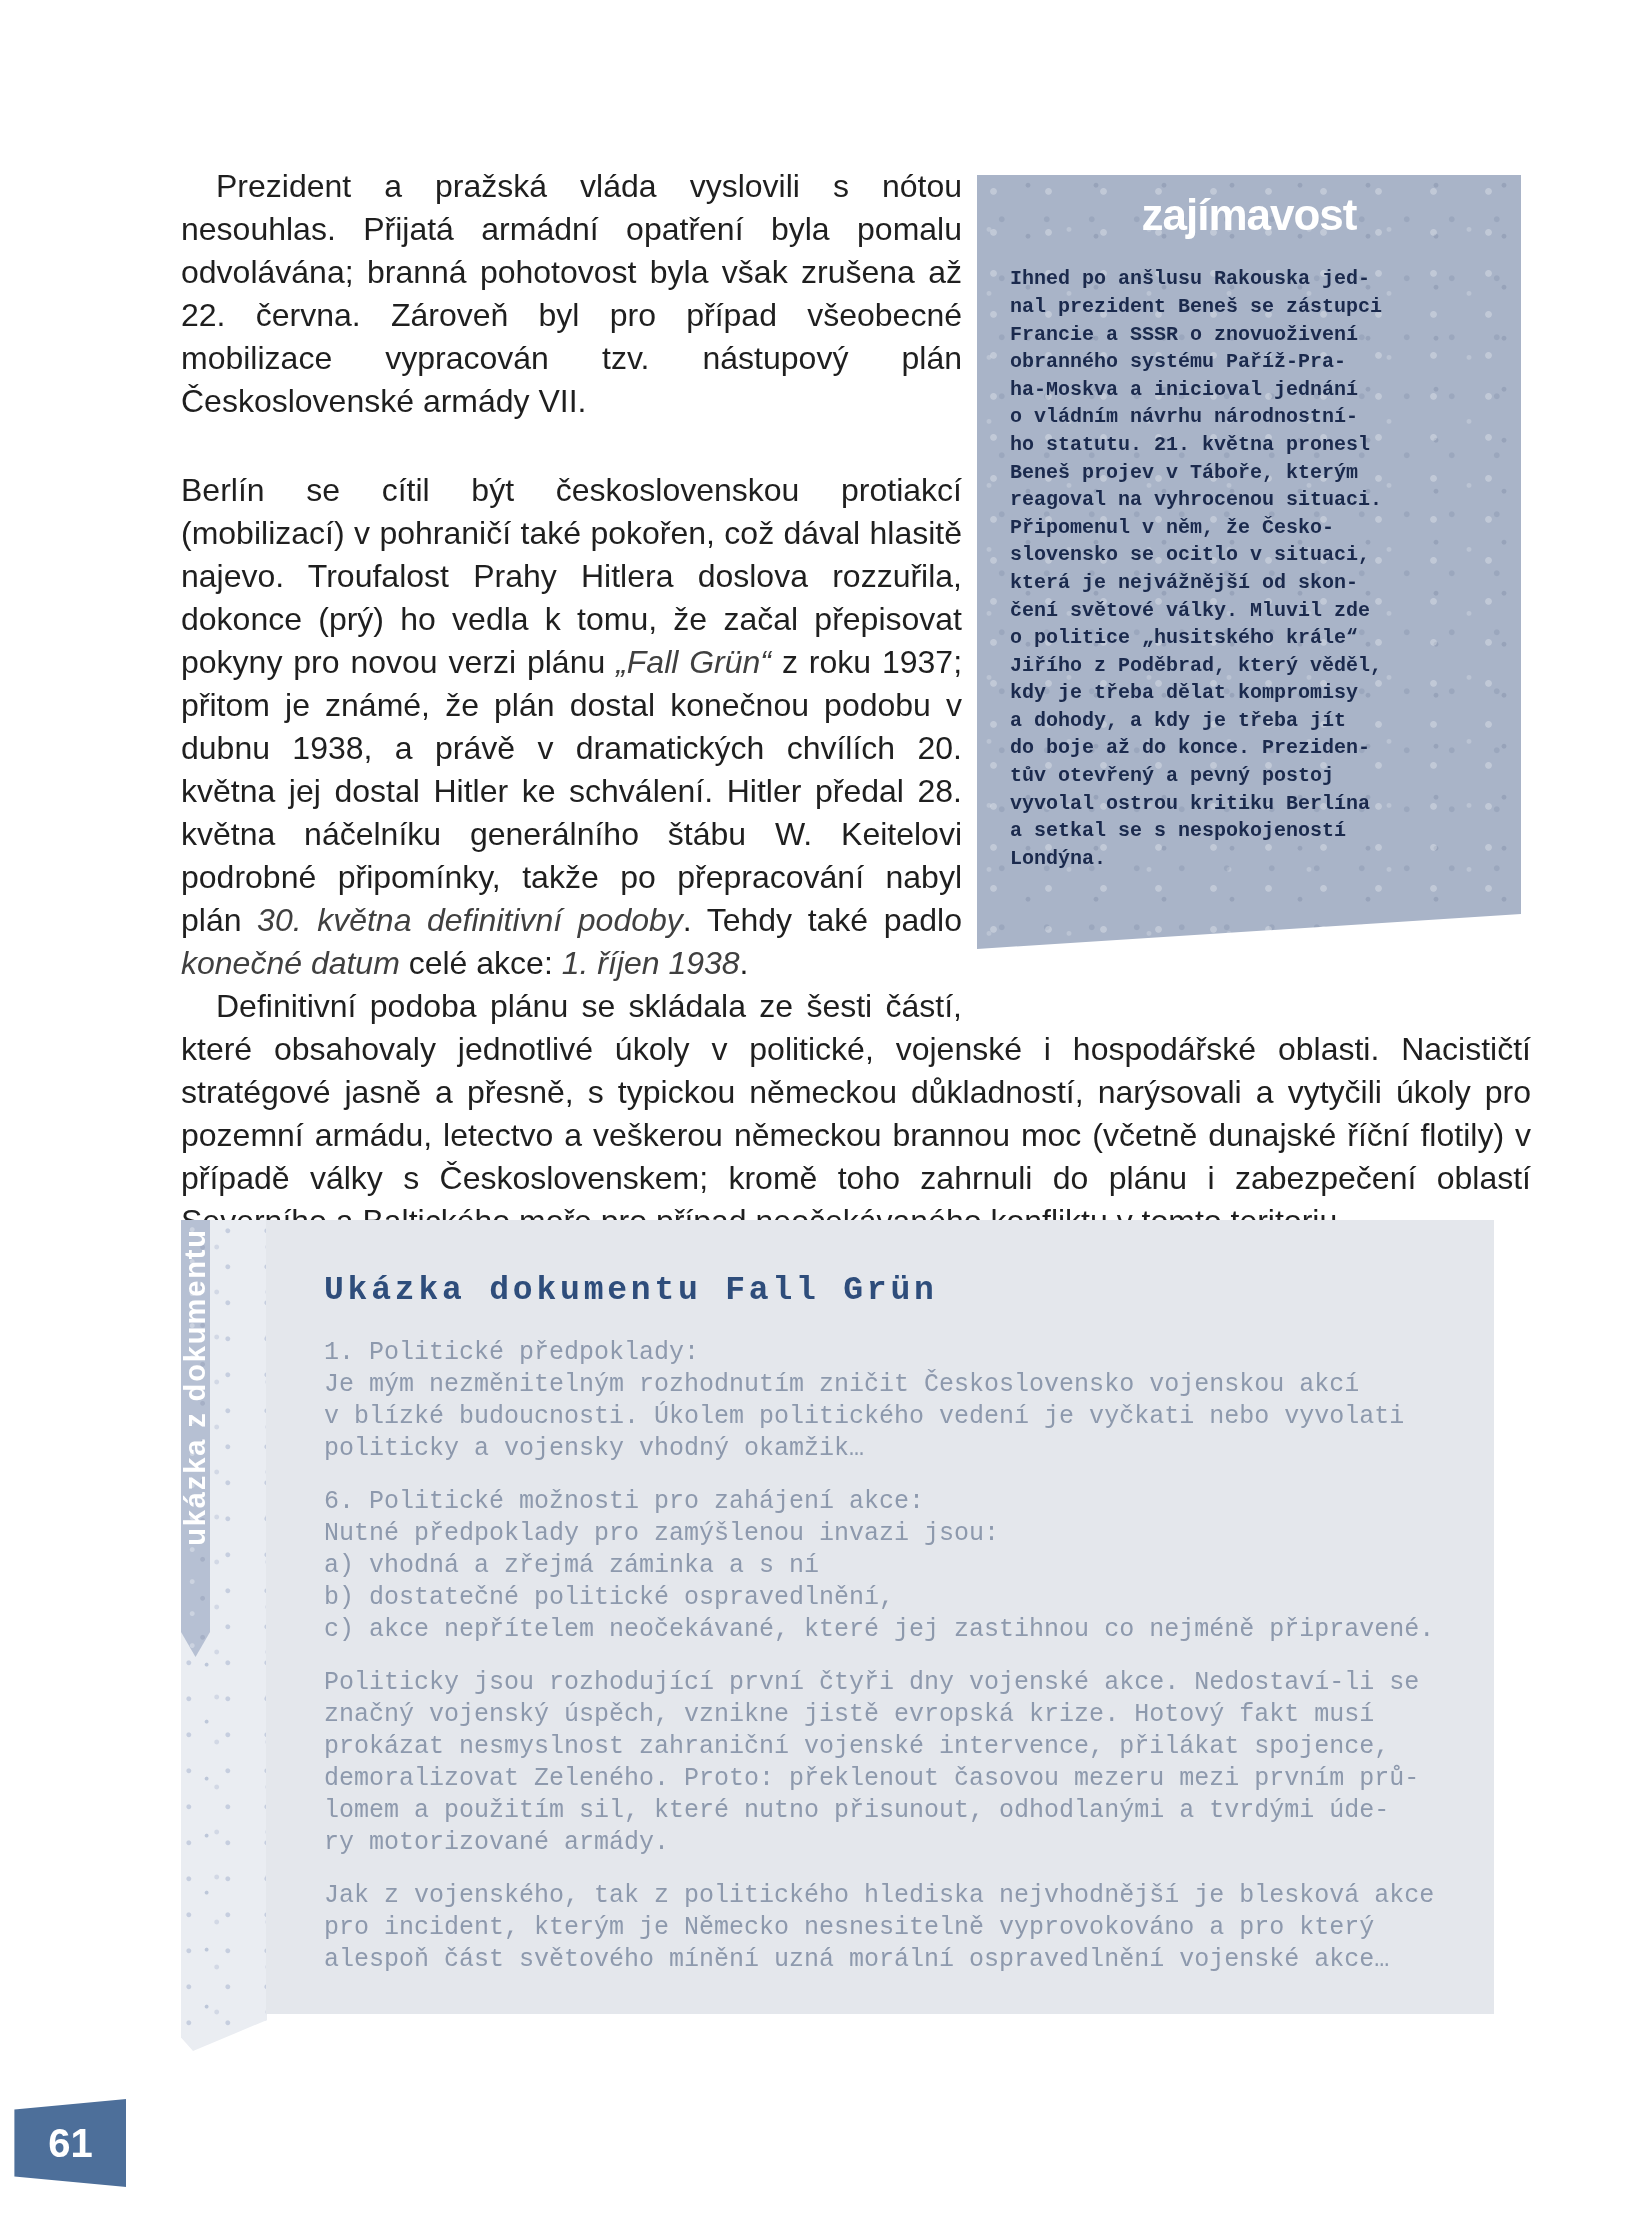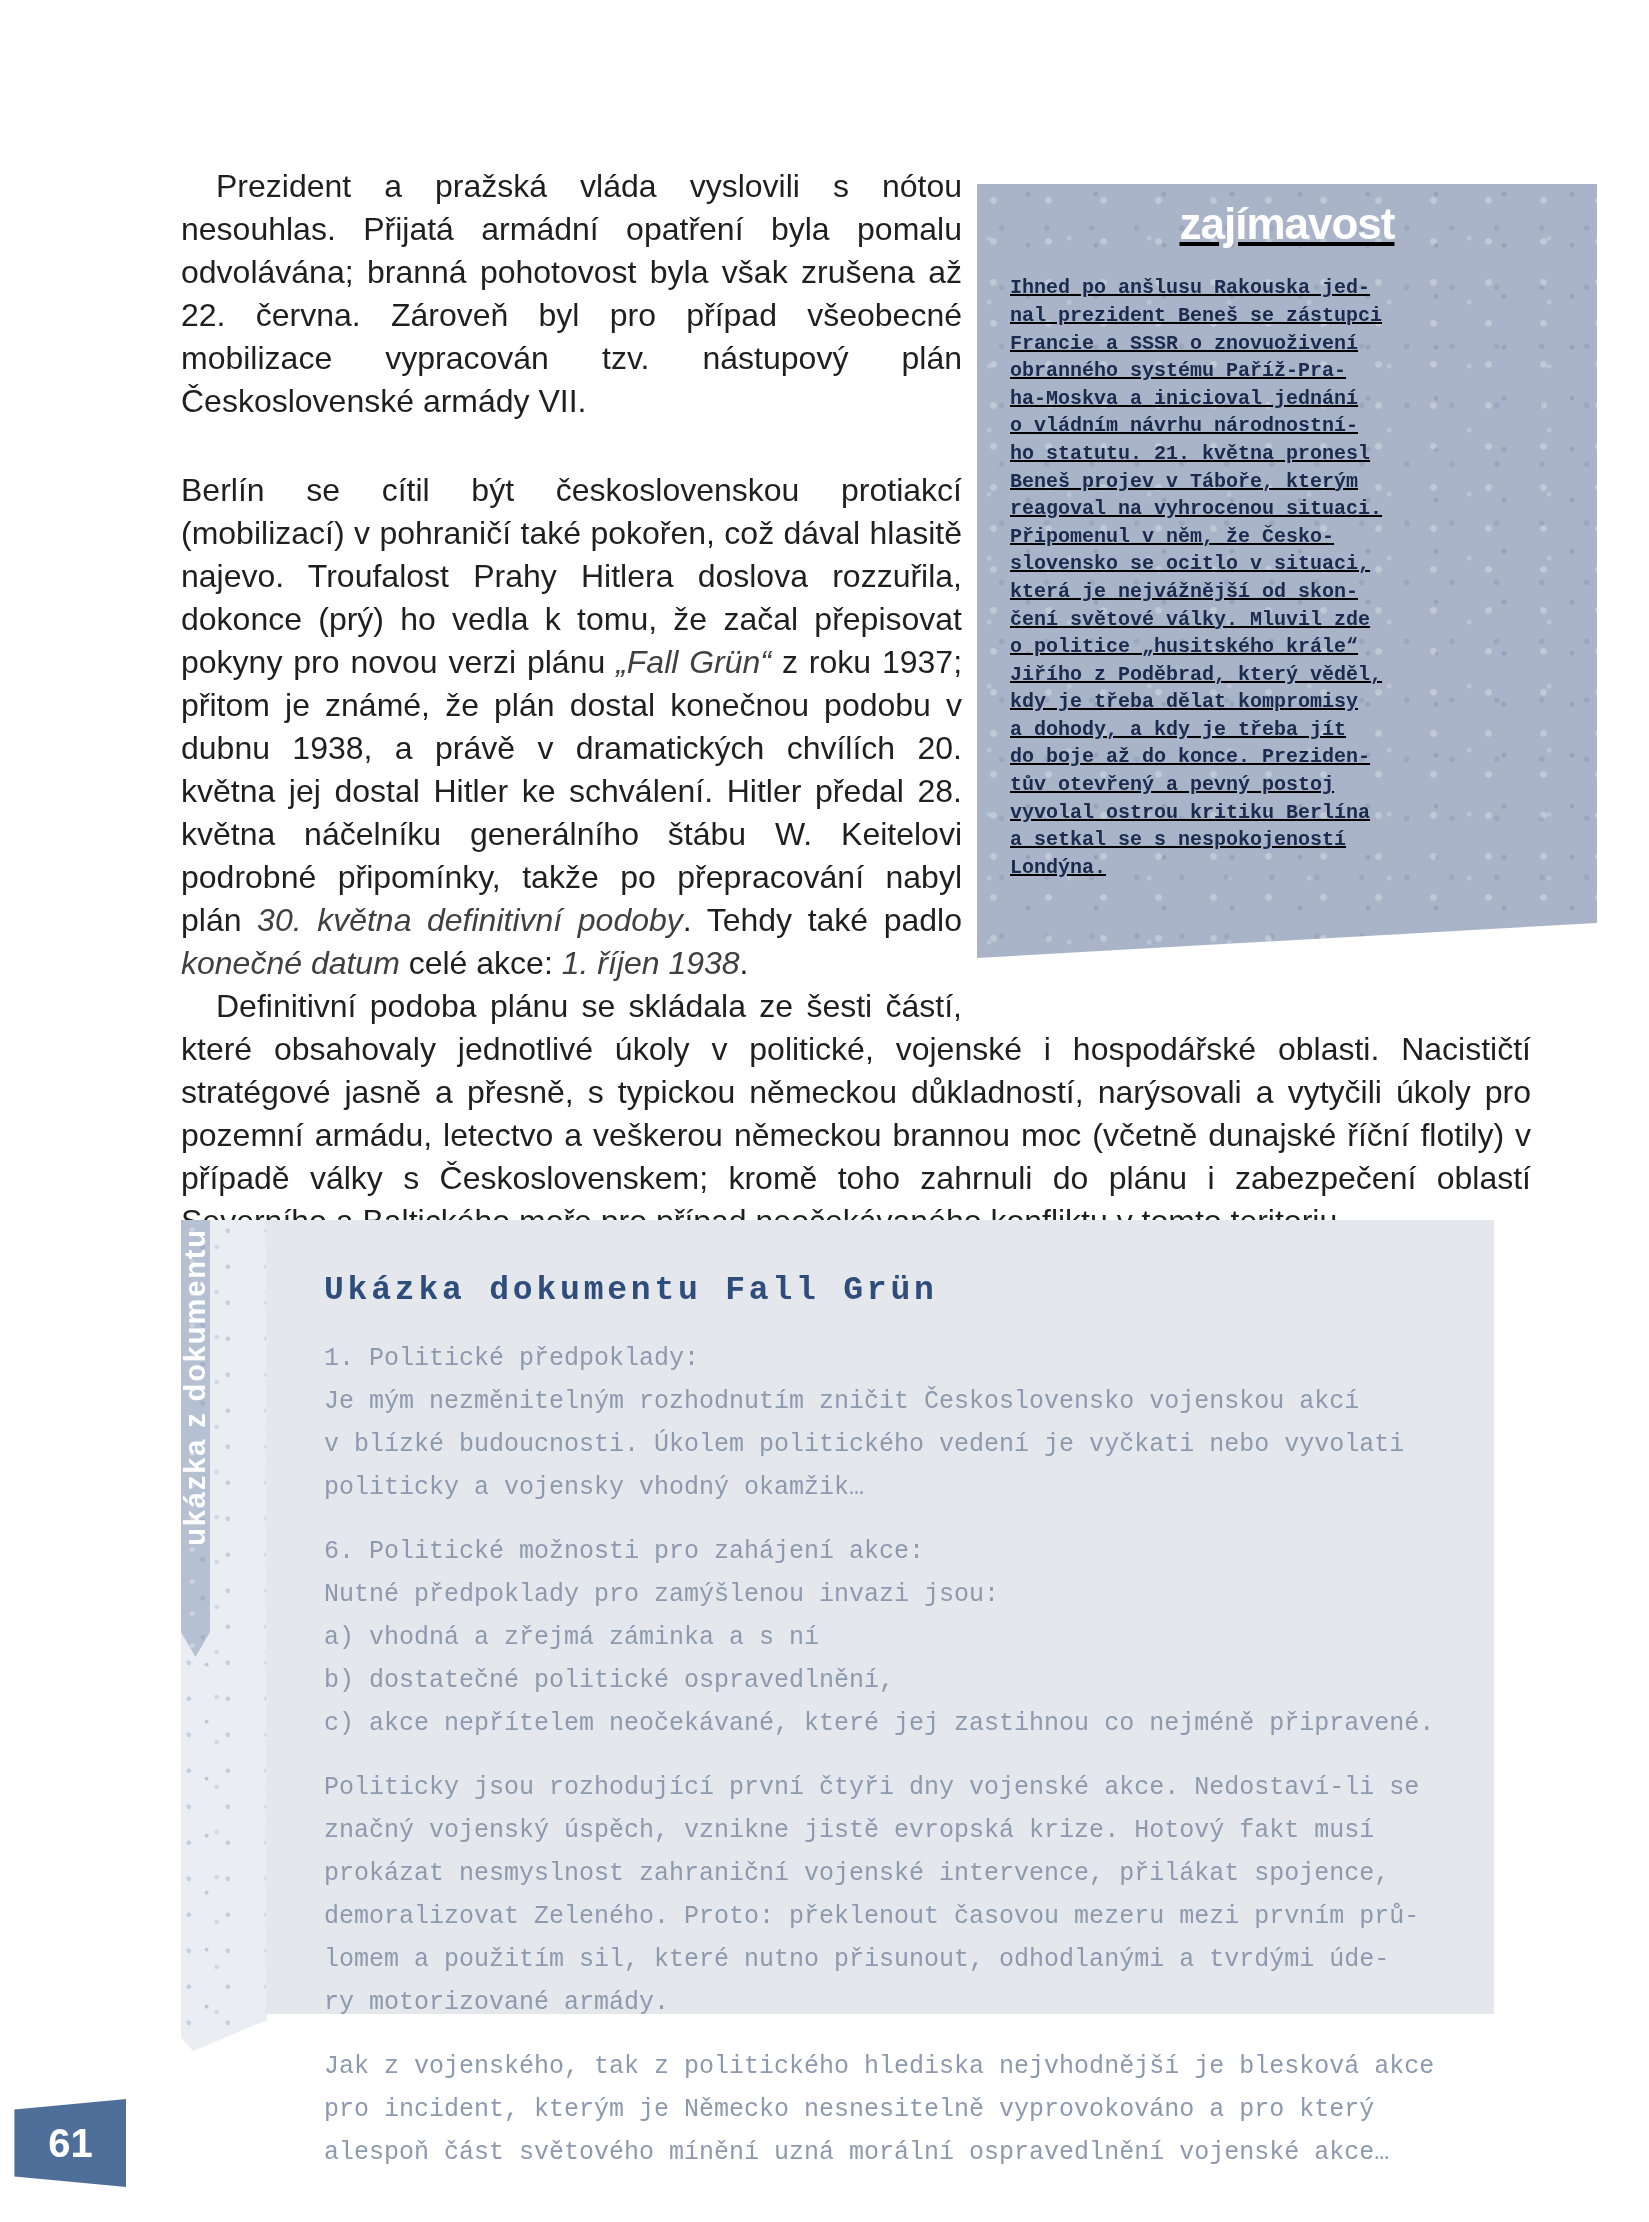--- a/index.html
+++ b/index.html
@@ -18,30 +18,29 @@
     text-align:justify;
   }
   .sidebar-spacer{float:right;width:569px;height:826px;}
   .content-flow p{margin:0;}
   .content-flow p.indent{text-indent:35px;}
   .content-flow p.gap{margin-top:46px;}
   .accent{color:#404040;font-style:italic;}
 
   
   .sidebar-box{
-    position:absolute;left:977px;top:184px;width:620px;height:774px;
+    position:absolute;left:977px;top:175px;width:544px;height:774px;
     background-color:#a9b4c8;
     background-image:
       radial-gradient(circle at 30% 40%, rgba(255,255,255,.28) 0 2.9px, transparent 3.8px),
       radial-gradient(circle at 75% 20%, rgba(58,74,110,.16) 0 1.9px, transparent 2.9px),
       radial-gradient(circle at 55% 75%, rgba(58,74,110,.12) 0 2.4px, transparent 3.4px),
       radial-gradient(circle at 15% 85%, rgba(255,255,255,.2) 0 1.9px, transparent 2.9px);
     background-size:55px 41px,68px 51px,45px 59px,80px 64px;
     clip-path:polygon(0 0,100% 0,100% calc(100% - 35px),0 100%);
-    text-decoration:underline;
   }
   .sidebar-title{
     margin-top:15.4px;text-align:center;
     color:#ffffff;font-size:44px;font-weight:bold;letter-spacing:-1px;
   }
   .sidebar-text{
     margin:25px 38px 0 33px;
     font-family:"Liberation Mono",monospace;font-weight:bold;
     font-size:20px;line-height:27.6px;color:#1b2a4d;
     white-space:pre-line;
@@ -79,21 +78,21 @@
     box-sizing:border-box;
     padding:50px 29px 15px 58px;
   }
   .doc-title{
     font-family:"Liberation Mono",monospace;font-weight:bold;
     font-size:33px;line-height:42px;letter-spacing:3.8px;color:#2e4d7b;
   }
   .doc-box p{
     margin:21px 0 0 0;
     font-family:"Liberation Mono",monospace;
-    font-size:25px;line-height:43px;color:#8d99ad;
+    font-size:25px;line-height:32px;color:#8d99ad;
     white-space:pre-line;
   }
   .doc-box p:first-of-type{margin-top:25px;}
 
   
   .page-badge{
     position:absolute;left:14.4px;top:2099px;width:112px;height:88px;
     background:#4d6f9a;
     clip-path:polygon(0 12%,100% 0,100% 100%,0 88%);
     display:flex;align-items:center;justify-content:center;

